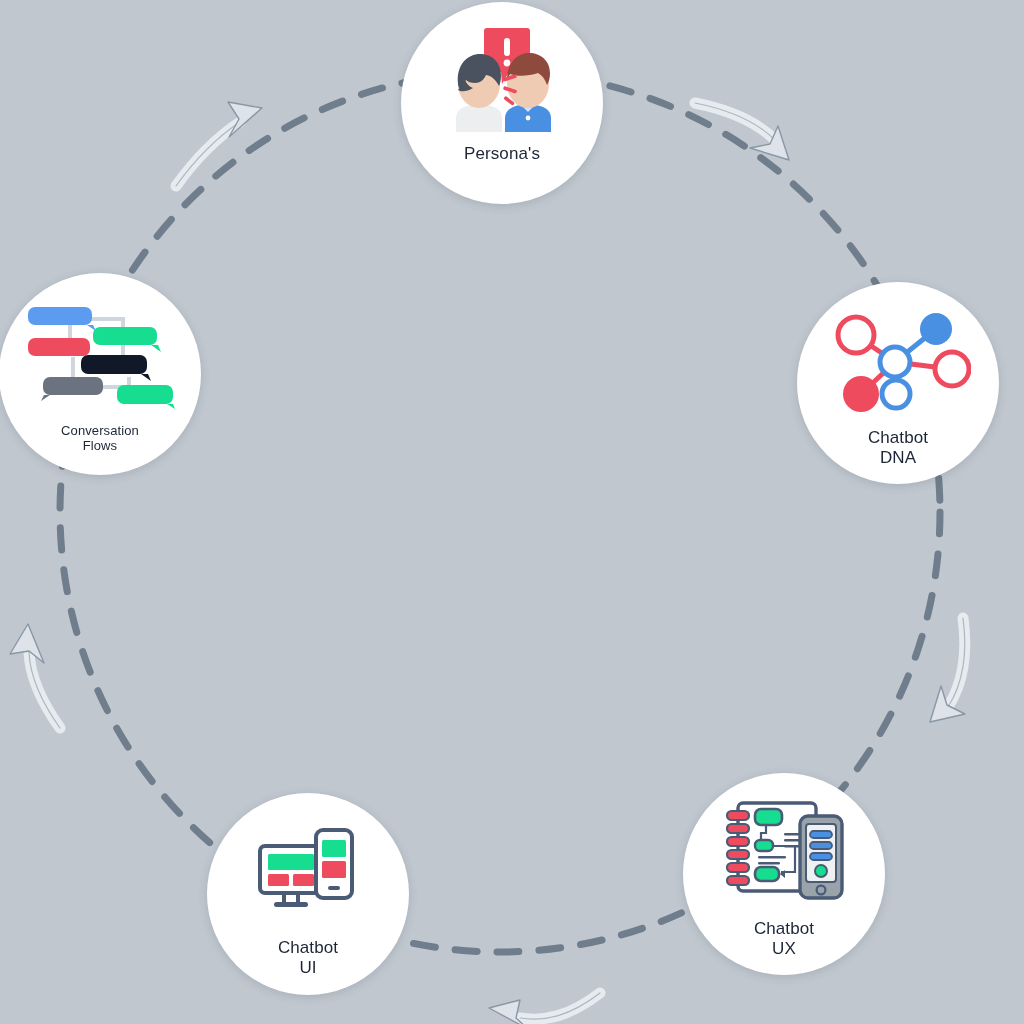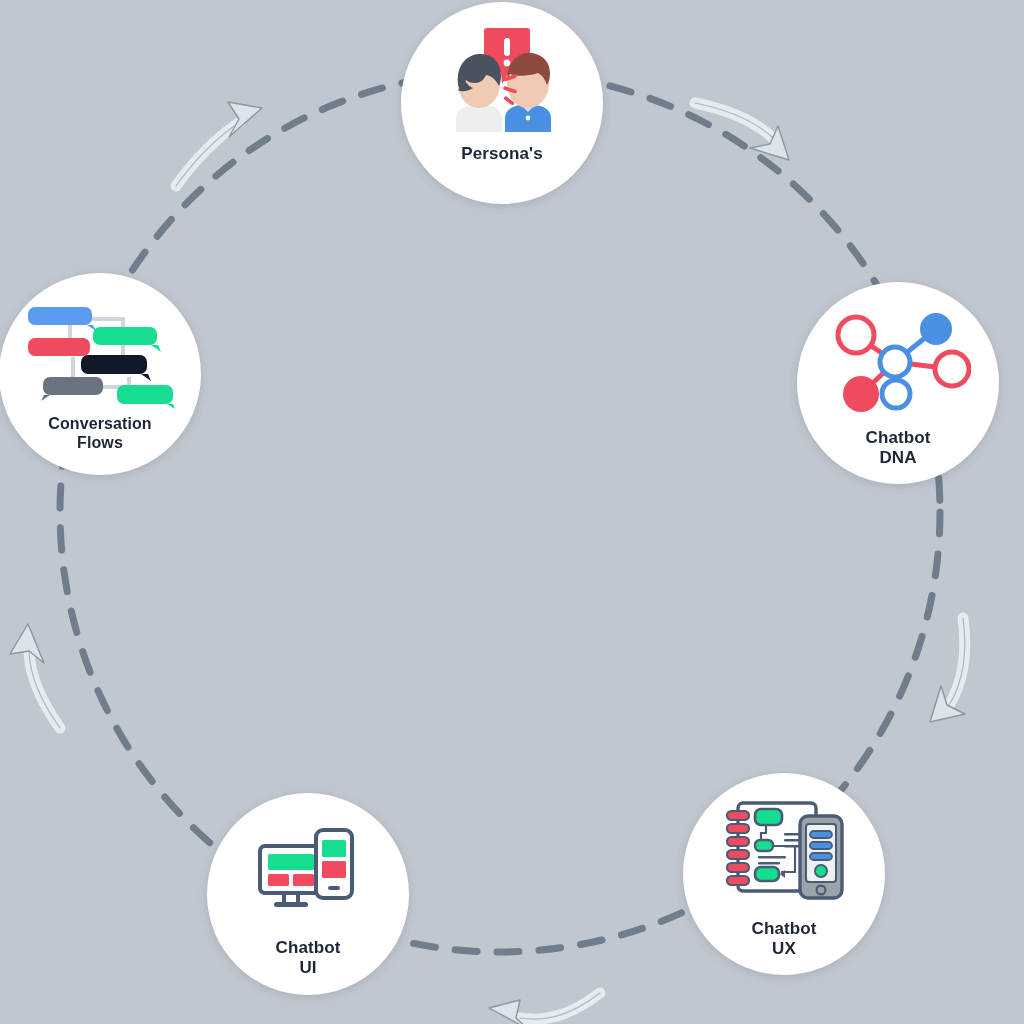--- a/index.html
+++ b/index.html
@@ -33,21 +33,21 @@
     flex-direction: column;
     align-items: center;
     justify-content: flex-start;
     box-sizing: border-box;
   }
   .node-icon {
     display: block;
   }
   .node-label {
     color: #1d2636;
-    font-weight: bold;
+    font-weight: normal;
     text-align: center;
     line-height: 1.18;
     letter-spacing: 0.1px;
     white-space: pre-line;
   }
 </style>
 </head>
 <body>
 
 <div id="stage">
@@ -225,17 +225,17 @@
         <path d="M63 56 h52 a7 7 0 0 1 7 7 v5 a7 7 0 0 1 -7 7 h-52 a7 7 0 0 1 -7 -7 v-5 a7 7 0 0 1 7 -7 z" fill="#111827"></path>
         <path d="M116 75 l10 7 l-3 -7 z" fill="#111827"></path>
 
         <path d="M25 78 h46 a7 7 0 0 1 7 7 v4 a7 7 0 0 1 -7 7 h-46 a7 7 0 0 1 -7 -7 v-4 a7 7 0 0 1 7 -7 z" fill="#6b7280"></path>
         <path d="M25 96 l-9 6 l3 -6 z" fill="#6b7280"></path>
 
         <path d="M99 86 h42 a7 7 0 0 1 7 7 v5 a7 7 0 0 1 -7 7 h-42 a7 7 0 0 1 -7 -7 v-5 a7 7 0 0 1 7 -7 z" fill="#16dd8f"></path>
         <path d="M142 105 l8 5 l-2 -5 z" fill="#16dd8f"></path>
       </svg>
     </span>
-    <span class="node-label" style="font-size:16px; margin-top:2px;">Conversation
+    <span class="node-label" style="font-size:13px; margin-top:10px;">Conversation
 Flows</span>
   </div>
 
 </div>
 
 </body></html>

